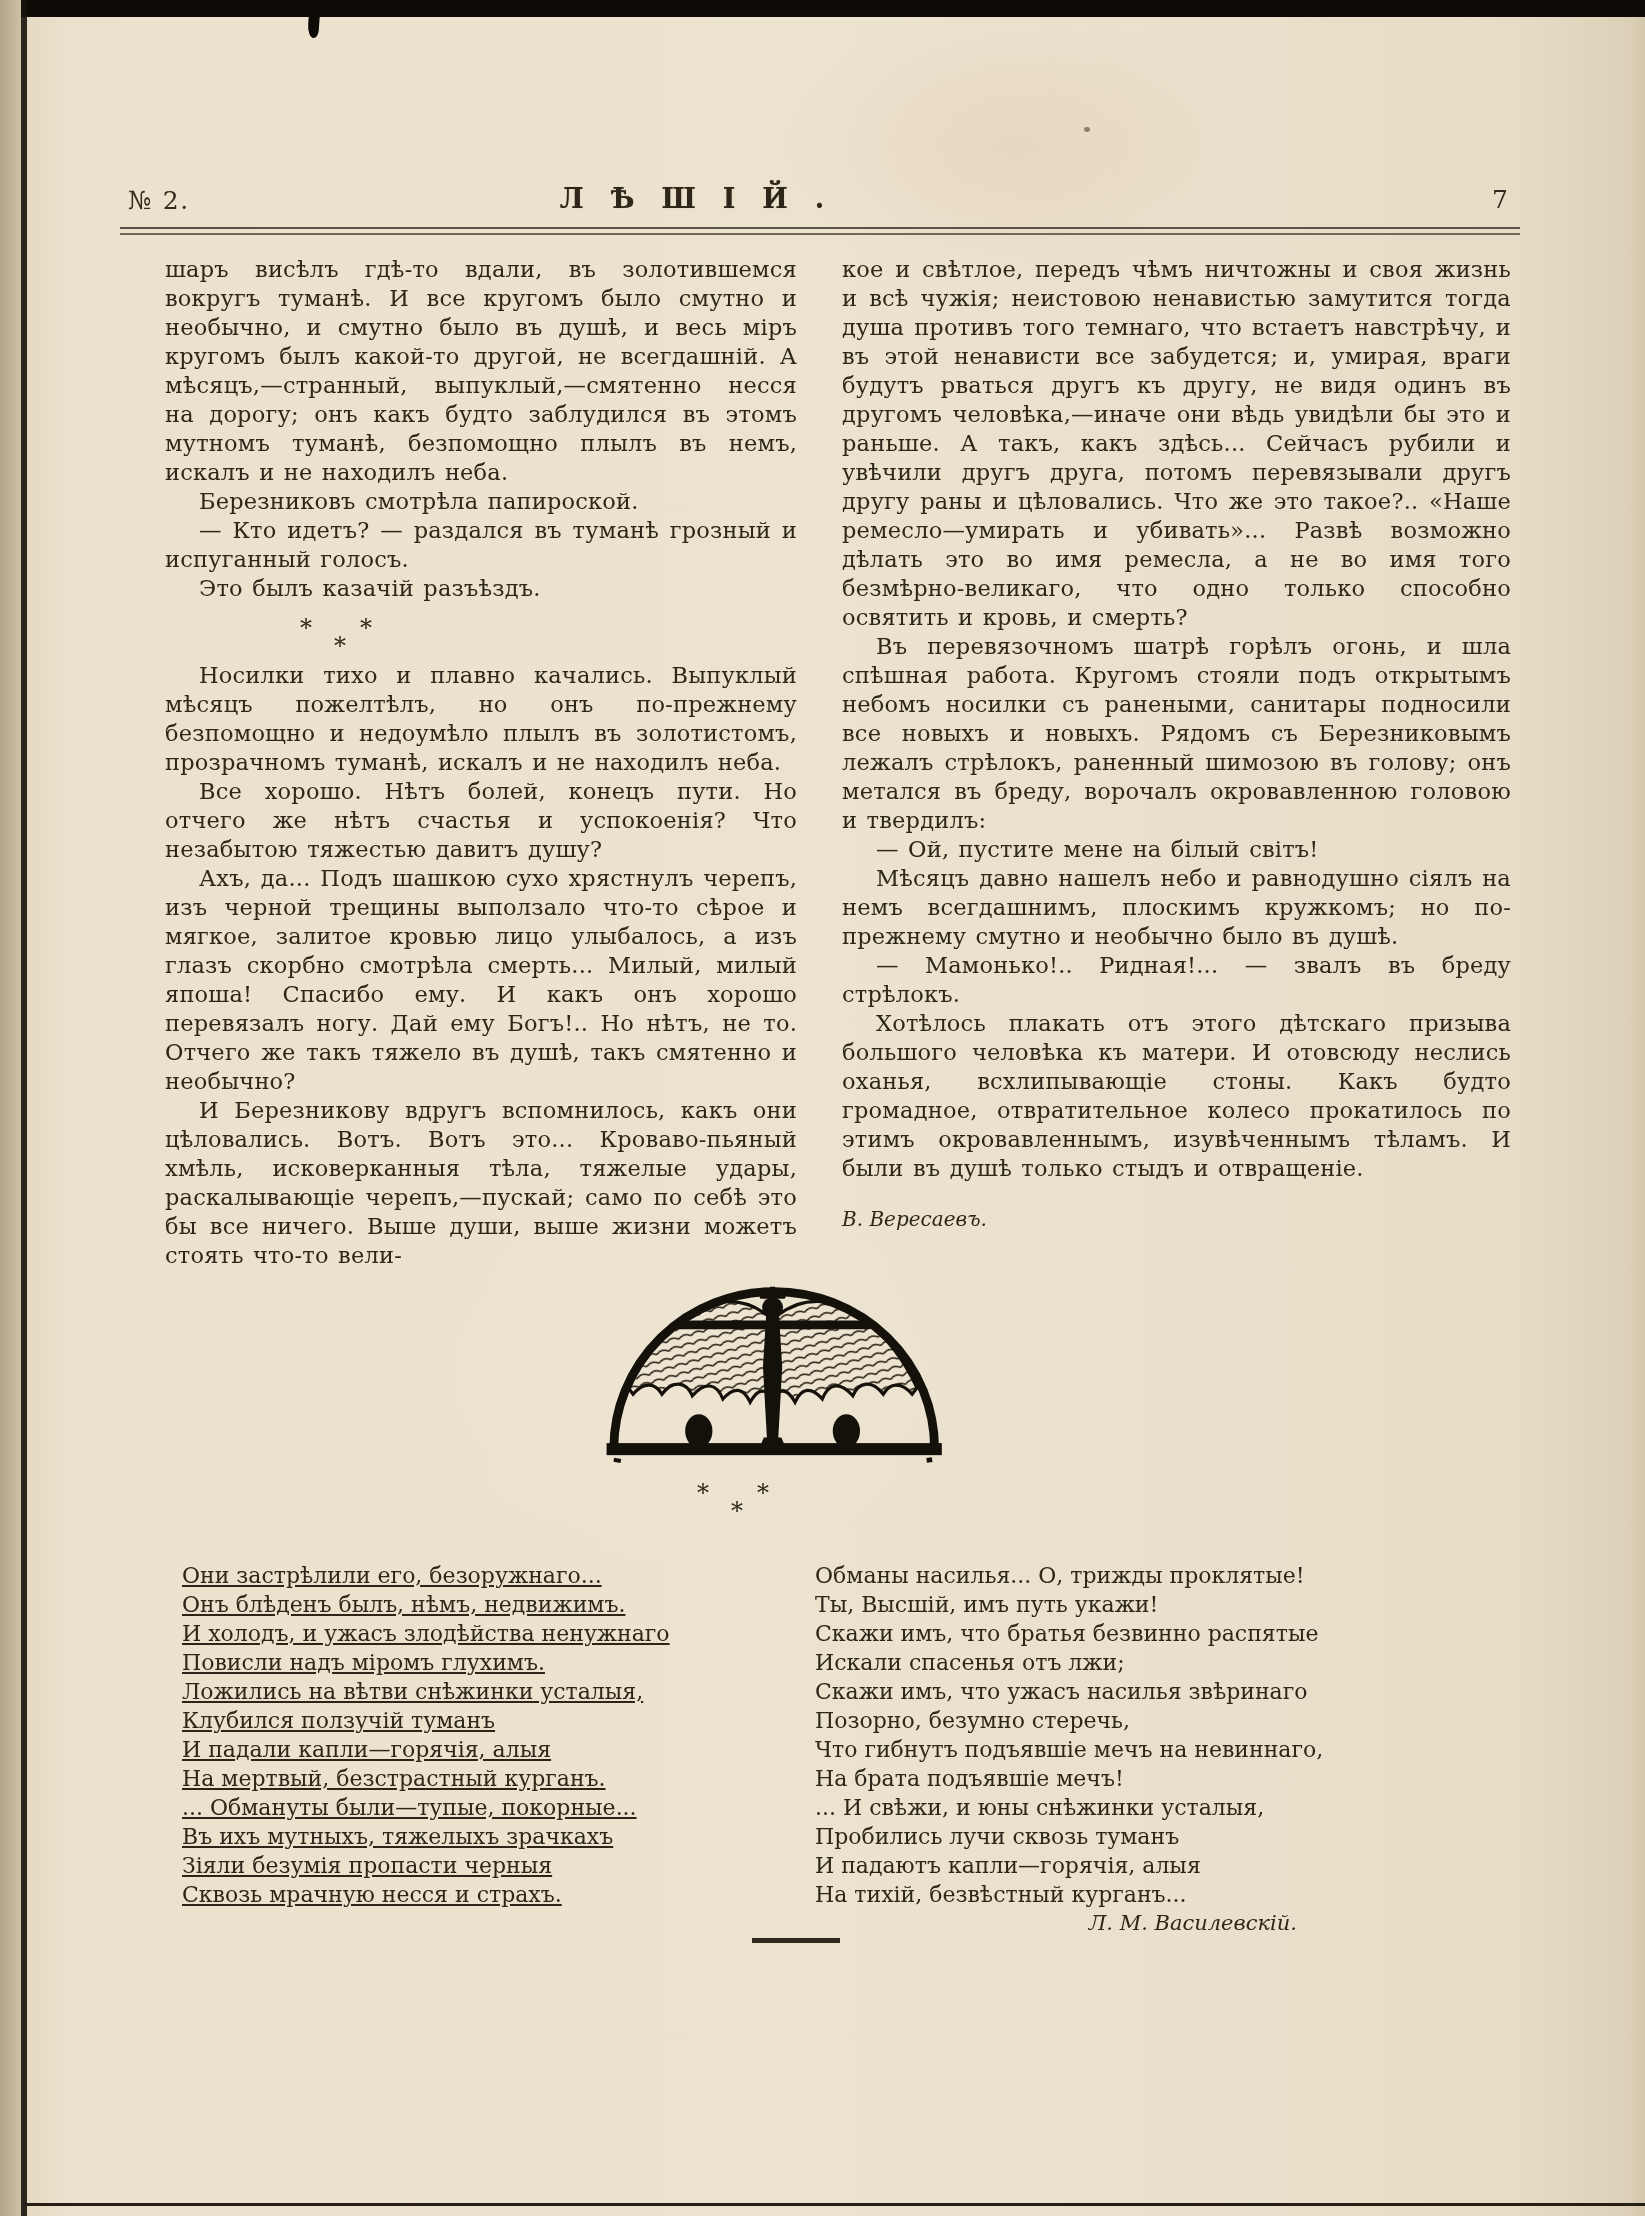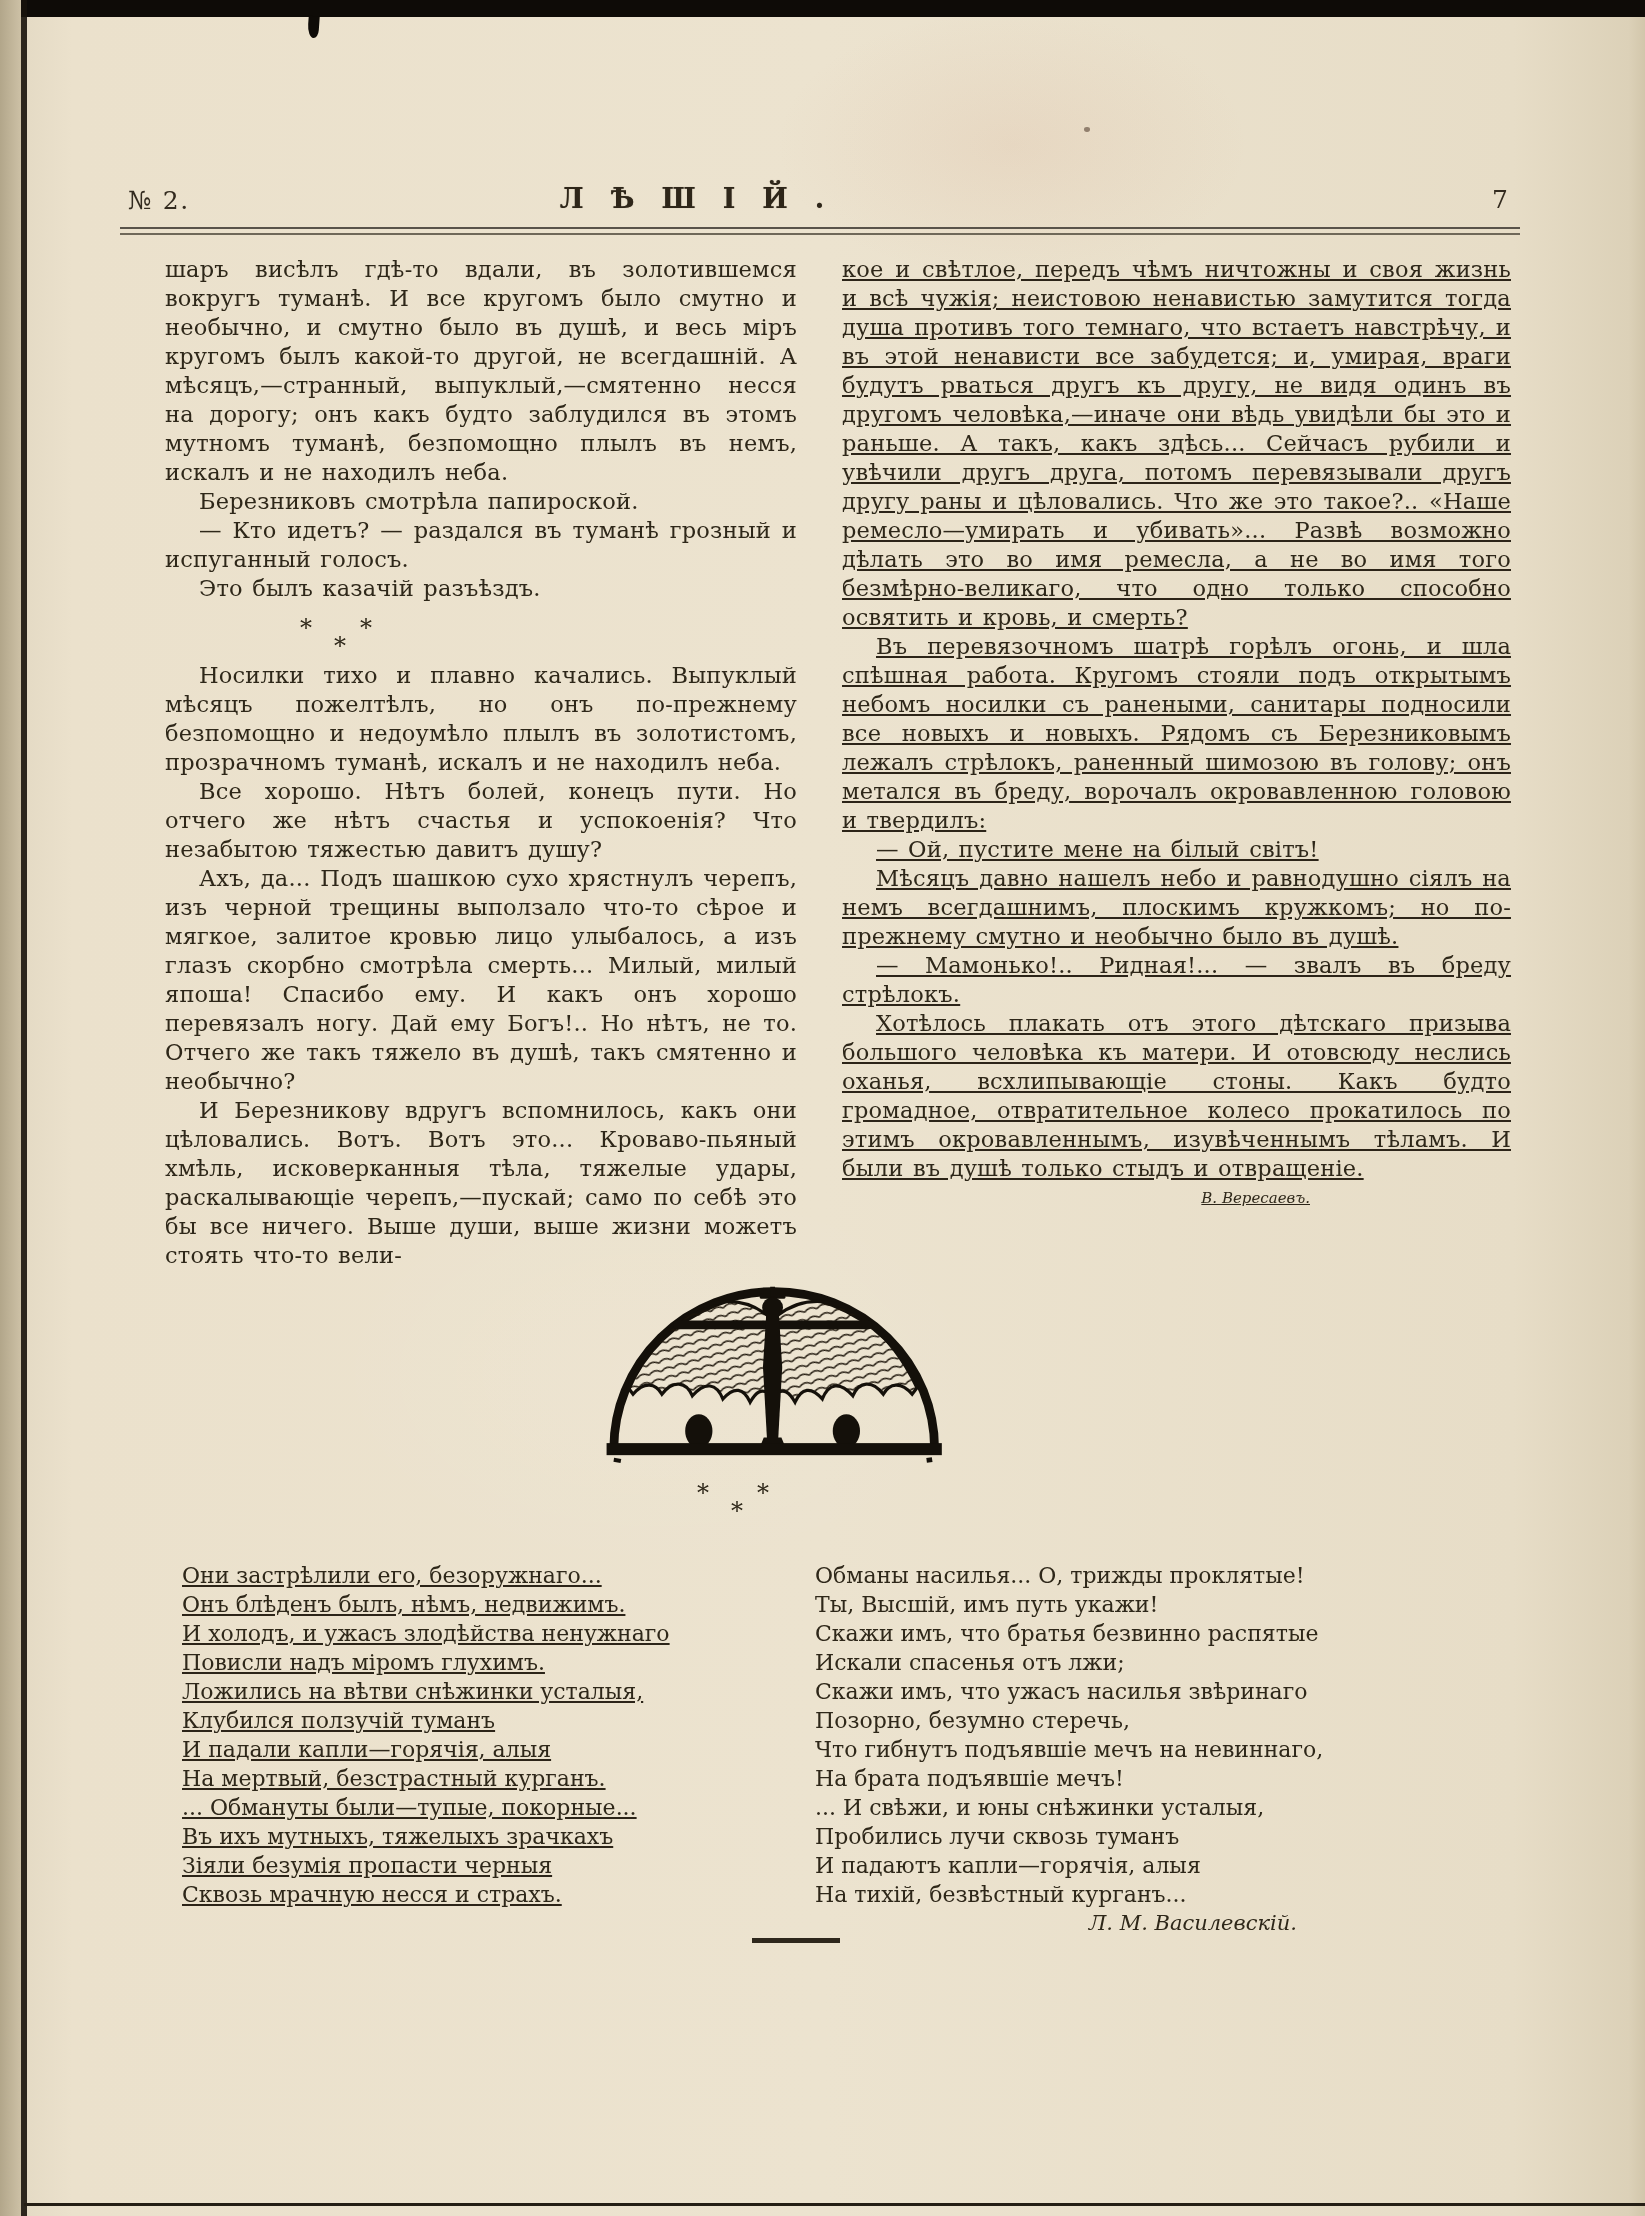--- a/index.html
+++ b/index.html
@@ -27,32 +27,32 @@
   .issue{position:absolute;left:8px;top:3.2px;letter-spacing:1.6px;color:#332b1f;}
   .title{position:absolute;left:calc(50% - 114px);transform:translateX(-50%);top:0;
     font-size:27px;letter-spacing:27px;color:#2e2619;font-weight:bold;text-shadow:0 0 0.8px rgba(46,38,25,.4);text-align:right;}
   .pageno{position:absolute;right:11.2px;top:1.6px;color:#332b1f;}
   .rule-double{position:absolute;top:227px;left:120px;width:1400px;}
   .rule-double .r1{height:2.4px;background:#59534a;}
   .rule-double .r2{height:1.6px;background:#6f6859;margin-top:4px;}
   
   .col{position:absolute;top:255px;font-size:22.5px;line-height:29px;}
   .col-left{left:165px;width:632px;}
-  .col-right{left:842px;width:669px;text-decoration:underline;}
+  .col-right{left:842px;width:669px;}
   .paras p{margin:0;text-align:justify;text-indent:34px;word-spacing:2px;letter-spacing:0.2px;color:#2e2719;}
   .first-noindent p:first-child{text-indent:0;}
   
   .stars{width:96px;text-align:center;font-size:24px;color:#2e2719;}
   .stars-inline{margin:13px 0 8px 127px;}
   .stars .srow1{letter-spacing:8px;line-height:24px;}
   .stars .srow2{line-height:13px;}
   .stars-mid{position:absolute;left:689px;top:1481px;}
   
   .sig{font-style:italic;color:#2e2719;}
-  .prose-sig{margin-top:1px;text-align:right;padding-right:201px;font-size:15px;text-indent:0;}
+  .prose-sig{margin-top:22px;text-align:left;padding-right:201px;font-size:20px;text-indent:0;}
   
   .vignette{position:absolute;top:1237px;left:596px;width:358px;height:239px;margin:0;}
   .vignette svg{width:100%;height:100%;display:block;}
   
   .poem{position:absolute;top:1561px;font-size:22px;line-height:29px;}
   .poem p{margin:0;white-space:nowrap;color:#2e2719;}
   .poem-left{left:182px;width:611px;text-decoration:underline;}
   .poem-right{left:815px;width:482px;}
   .poem-sig{margin-top:0;text-align:right;width:482px;font-size:21px;font-style:italic;}
   .end-rule{position:absolute;top:1938px;left:752px;width:88px;height:4.8px;background:#2e271c;}

